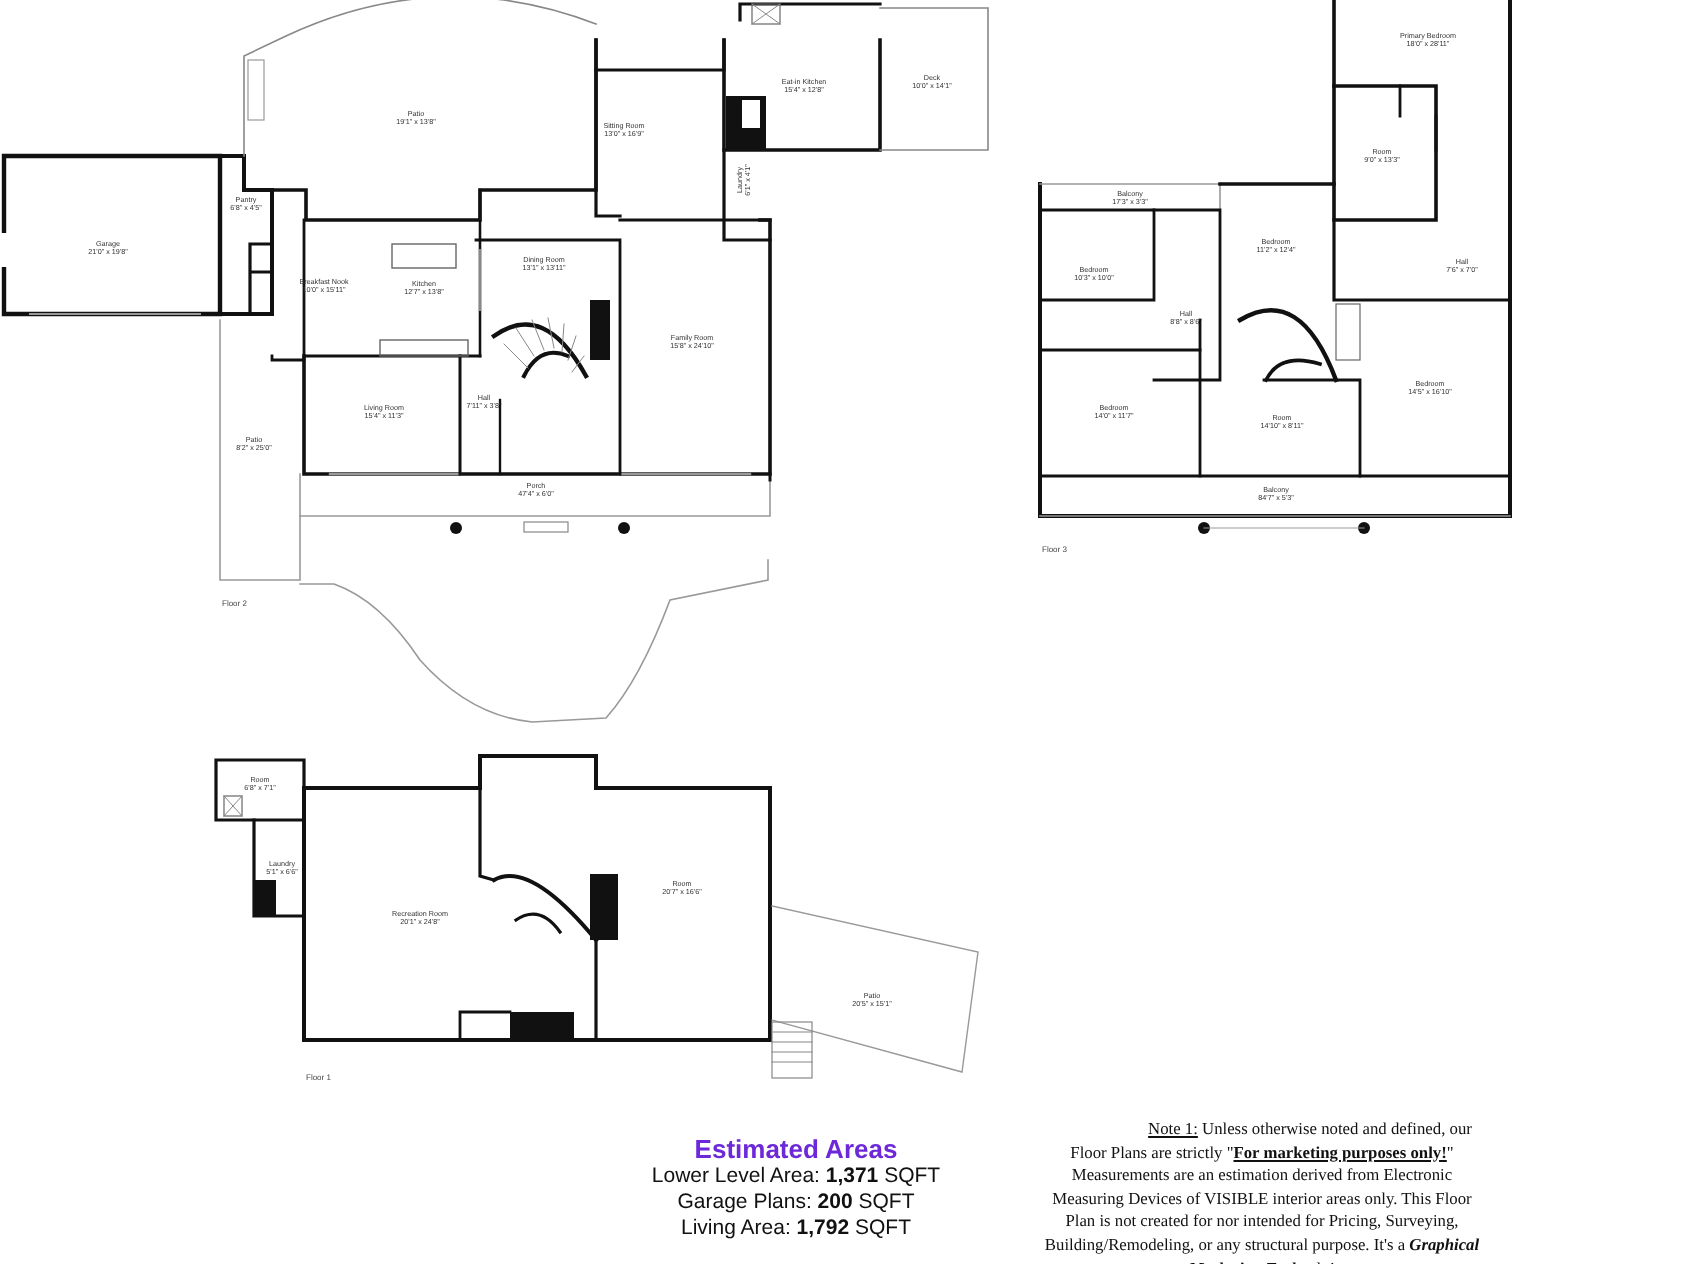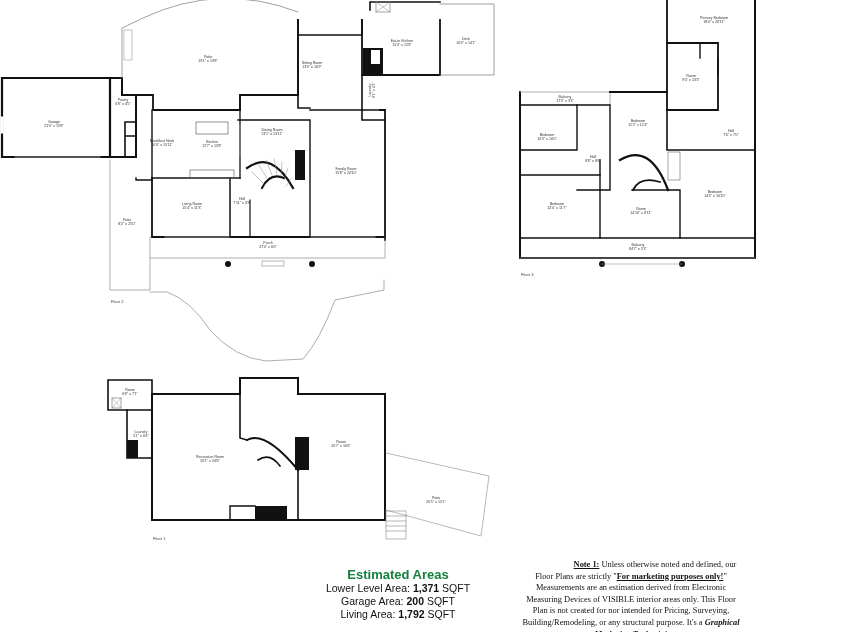--- a/index.html
+++ b/index.html
@@ -2,25 +2,25 @@
 <html><head>
 <meta charset="utf-8">
 <style>
   html, body { margin:0; padding:0; background:#ffffff; }
   body { width:843px; height:632px; position:relative; overflow:hidden; font-family:"Liberation Sans", sans-serif; color:#111; }
   #plan { position:absolute; left:0; top:0; width:843px; height:632px; }
   .room-label { position:absolute; font-size:3.6px; line-height:4px; text-align:center; color:#333; white-space:nowrap; transform:translate(-50%,-50%); }
   .room-label .dim { display:block; }
   .floor-label { position:absolute; font-size:4px; color:#444; }
   .areas { position:absolute; left:298px; top:567px; width:200px; text-align:center; font-family:"Liberation Sans", sans-serif; }
-  .areas .title { font-size:13px; font-weight:bold; color:#15803d; line-height:15px; }
+  .areas .title { font-size:13px; font-weight:bold; color:#6d28d9; line-height:15px; }
   .areas .row { font-size:10.5px; line-height:13px; color:#111; }
   .areas .row b { font-weight:bold;text-align:right; }
   .notes { position:absolute; left:519px; top:559px; width:224px; text-align:center; font-family:"Liberation Serif", serif; font-size:8.4px; line-height:11.6px; color:#111; }
-  .notes .n1 { font-weight:bold; text-decoration:underline;margin-left:48px; }
+  .notes .n1 { font-weight:normal; text-decoration:underline;margin-left:48px; }
   .notes .ul { font-weight:bold; text-decoration:underline; }
   .notes .em { font-weight:bold; font-style:italic; }
 </style>
 </head>
 <body>
 
 <svg id="plan" viewBox="0 0 843 632" xmlns="http://www.w3.org/2000/svg">
   <g fill="none" stroke="#111" stroke-linecap="square">
 
     <g>
@@ -166,20 +166,20 @@
 <div class="room-label" style="left:130px;top:392px"><span>Room</span><span class="dim">6'8" x 7'1"</span></div>
 <div class="room-label" style="left:141px;top:434px"><span>Laundry</span><span class="dim">5'1" x 6'6"</span></div>
 <div class="room-label" style="left:210px;top:459px"><span>Recreation Room</span><span class="dim">20'1" x 24'8"</span></div>
 <div class="room-label" style="left:341px;top:444px"><span>Room</span><span class="dim">20'7" x 16'6"</span></div>
 <div class="room-label" style="left:436px;top:500px"><span>Patio</span><span class="dim">20'5" x 15'1"</span></div>
 <div class="floor-label" style="left:153px;top:536px">Floor 1</div>
 
 <div class="areas">
   <div class="title">Estimated Areas</div>
   <div class="row"><span>Lower Level Area: </span><b>1,371</b><span> SQFT</span></div>
-  <div class="row"><span>Garage Area: </span><b>200</b><span> SQFT</span></div>
+  <div class="row"><span>Garage Plans: </span><b>200</b><span> SQFT</span></div>
   <div class="row"><span>Living Area: </span><b>1,792</b><span> SQFT</span></div>
 </div>
 
 <div class="notes">
   <div><span class="n1">Note 1:</span><span> Unless otherwise noted and defined, our Floor Plans are strictly "</span><span class="ul">For marketing purposes only!</span><span>" Measurements are an estimation derived from Electronic Measuring Devices of VISIBLE interior areas only. This Floor Plan is not created for nor intended for Pricing, Surveying, Building/Remodeling, or any structural purpose. It's a </span><span class="em">Graphical Marketing Tool</span><span> only!</span></div>
   <div style="margin-top:2px"><span class="n1">Note 2:</span><span> Our scans and processes to create Floor Plans follow the</span></div>
 </div>
 
 </body></html>

